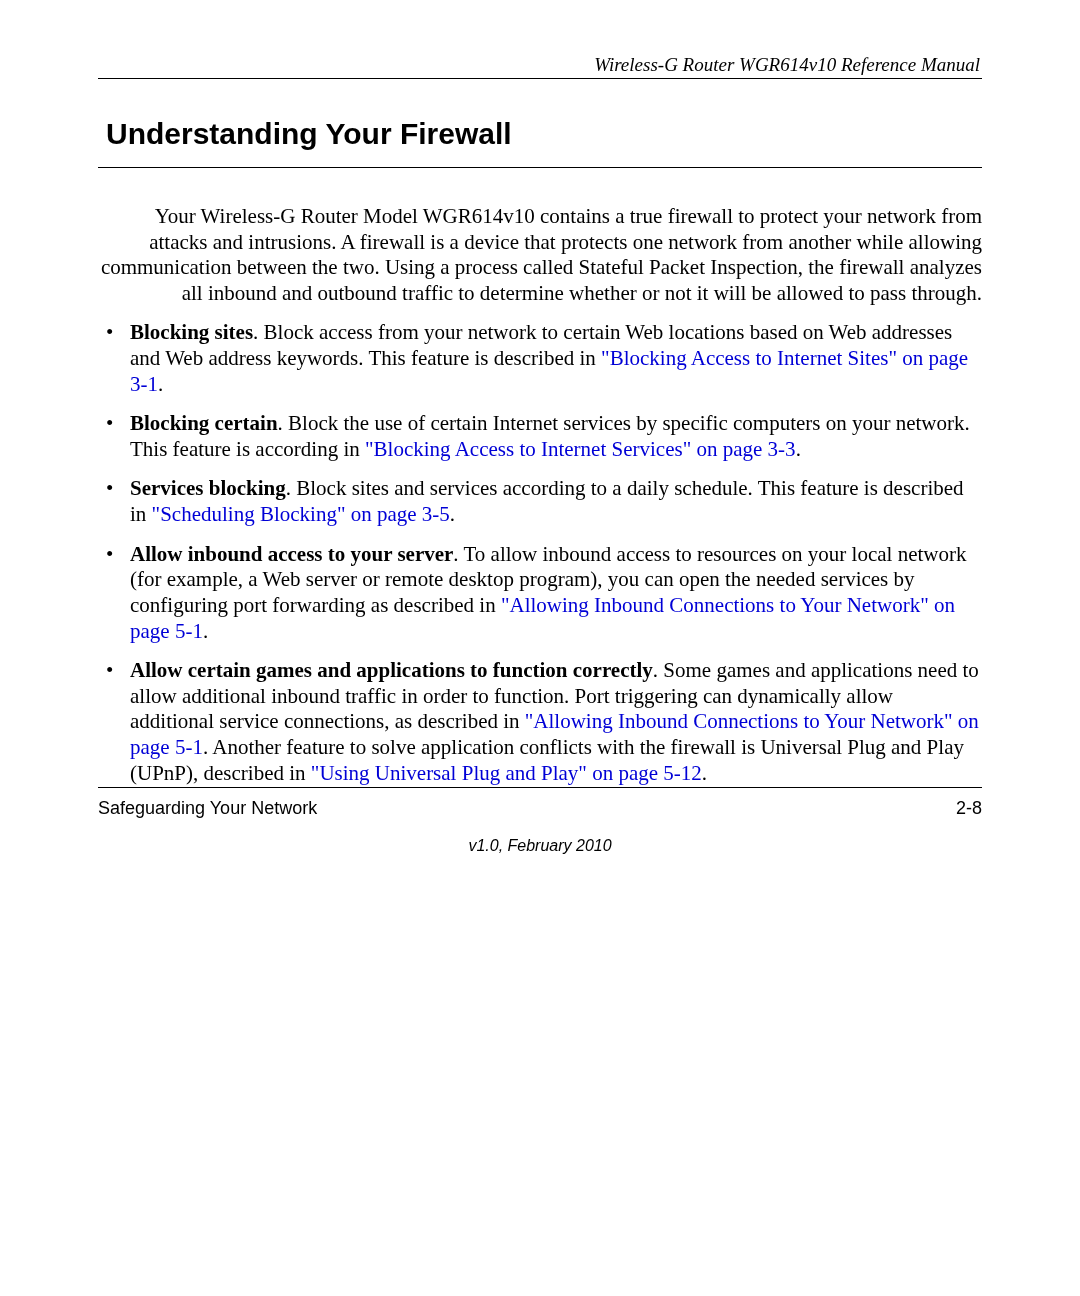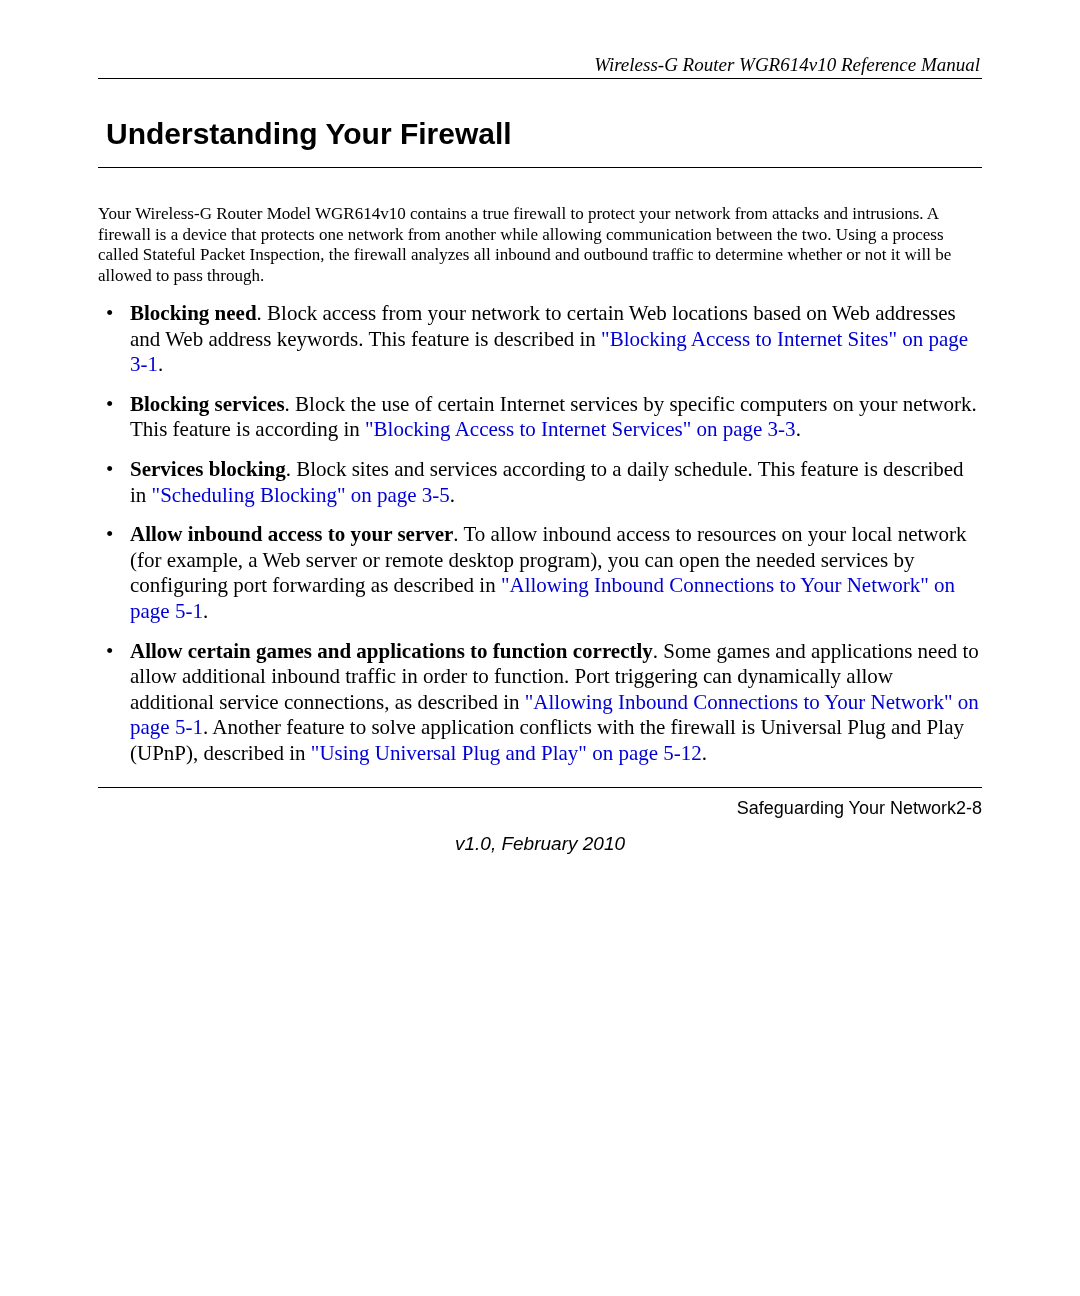--- a/index.html
+++ b/index.html
@@ -34,24 +34,24 @@
     font-size: 30px;
     margin: 0 0 12px 8px;
     padding-bottom: 4px;
   }
   .title-rule {
     border: none;
     border-top: 1.2px solid #000;
     margin: 0 0 36px 0;
   }
   .body-text {
-    font-size: 17px;
+    font-size: 21px;
     line-height: 1.22;
     margin: 12px 0 14px 0;
-    text-align: left;
+    text-align: right;
   }
   ul.bullets {
     list-style: none;
     padding: 0;
     margin: 0;
   }
   ul.bullets li {
     font-size: 21px;
     line-height: 1.22;
     padding-left: 32px;
@@ -77,54 +77,55 @@
     right: 98px;
     bottom: 92px;
   }
   .footer-rule {
     border: none;
     border-top: 1.2px solid #000;
     margin: 0 0 10px 0;
   }
   .footer-row {
     display: flex;
-    justify-content: flex-end;
+    justify-content: space-between;
     font-family: Arial, Helvetica, sans-serif;
     font-size: 18px;
+    gap: 38px;
   }
   .footer-version {
     position: absolute;
     left: 98px;
     right: 98px;
     bottom: 56px;
     text-align: center;
     font-style: italic;
     font-family: Arial, Helvetica, sans-serif;
-    font-size: 19px;
+    font-size: 16px;
   }
 </style>
 </head>
 <body>
 
 <div class="page">
 
   <div class="running-header">Wireless-G Router WGR614v10 Reference Manual</div>
   <hr class="header-rule">
 
   <h2 class="section-title">Understanding Your Firewall</h2>
   <hr class="title-rule">
 
   <p class="body-text">Your Wireless-G Router Model WGR614v10 contains a true firewall to protect your network from attacks and intrusions. A firewall is a device that protects one network from another while allowing communication between the two. Using a process called Stateful Packet Inspection, the firewall analyzes all inbound and outbound traffic to determine whether or not it will be allowed to pass through.</p>
 
   <ul class="bullets">
     <li>
-      <span class="bold-lead">Blocking need</span><span>. Block access from your network to certain Web locations based on Web addresses and Web address keywords. This feature is described in </span><span class="xref">"Blocking Access to Internet Sites" on page 3-1</span><span>.</span>
+      <span class="bold-lead">Blocking sites</span><span>. Block access from your network to certain Web locations based on Web addresses and Web address keywords. This feature is described in </span><span class="xref">"Blocking Access to Internet Sites" on page 3-1</span><span>.</span>
     </li>
     <li>
-      <span class="bold-lead">Blocking services</span><span>. Block the use of certain Internet services by specific computers on your network. This feature is according in </span><span class="xref">"Blocking Access to Internet Services" on page 3-3</span><span>.</span>
+      <span class="bold-lead">Blocking certain</span><span>. Block the use of certain Internet services by specific computers on your network. This feature is according in </span><span class="xref">"Blocking Access to Internet Services" on page 3-3</span><span>.</span>
     </li>
     <li>
       <span class="bold-lead">Services blocking</span><span>. Block sites and services according to a daily schedule. This feature is described in </span><span class="xref">"Scheduling Blocking" on page 3-5</span><span>.</span>
     </li>
     <li>
       <span class="bold-lead">Allow inbound access to your server</span><span>. To allow inbound access to resources on your local network (for example, a Web server or remote desktop program), you can open the needed services by configuring port forwarding as described in </span><span class="xref">"Allowing Inbound Connections to Your Network" on page 5-1</span><span>.</span>
     </li>
     <li>
       <span class="bold-lead">Allow certain games and applications to function correctly</span><span>. Some games and applications need to allow additional inbound traffic in order to function. Port triggering can dynamically allow additional service connections, as described in </span><span class="xref">"Allowing Inbound Connections to Your Network" on page 5-1</span><span>. Another feature to solve application conflicts with the firewall is Universal Plug and Play (UPnP), described in </span><span class="xref">"Using Universal Plug and Play" on page 5-12</span><span>.</span>
     </li>

